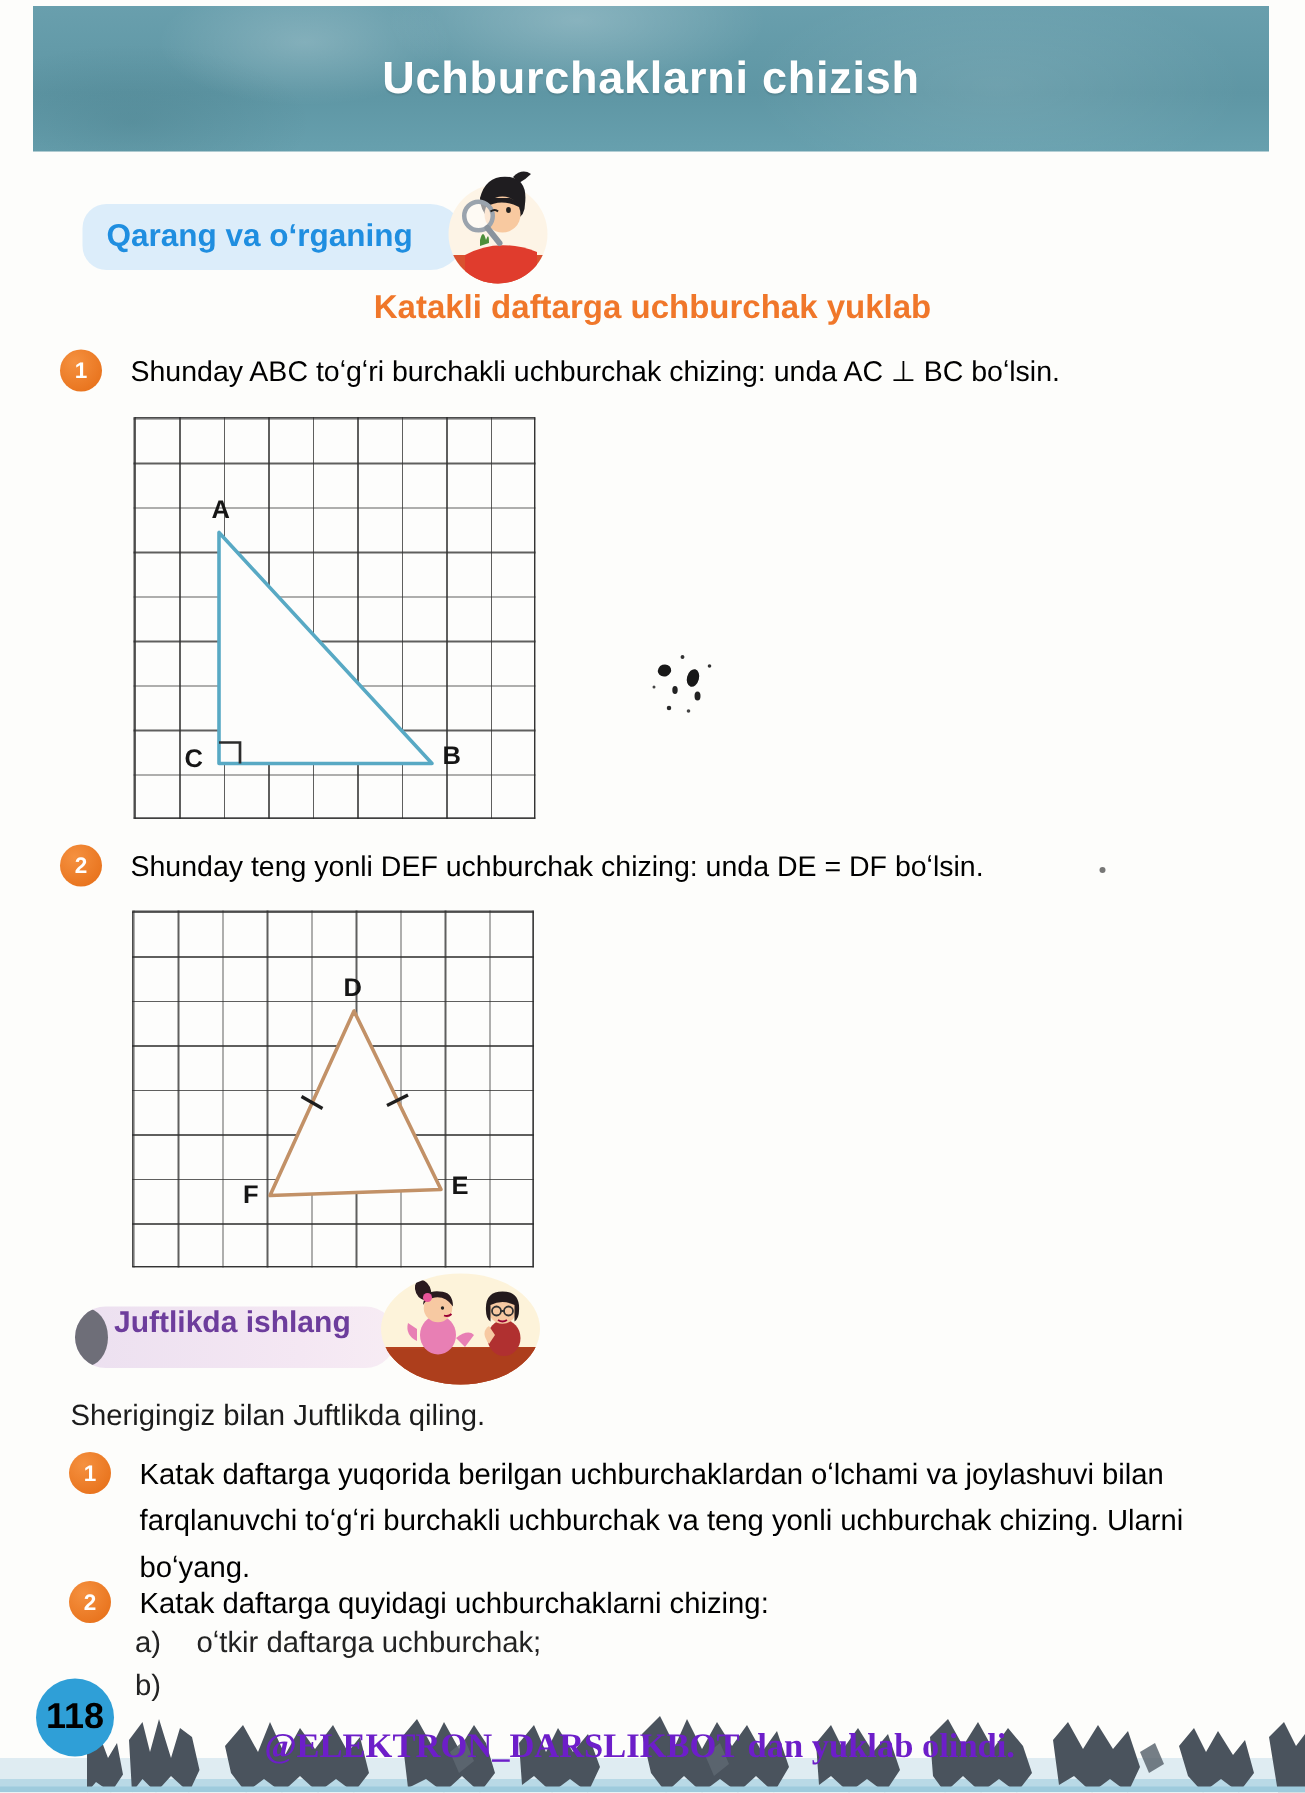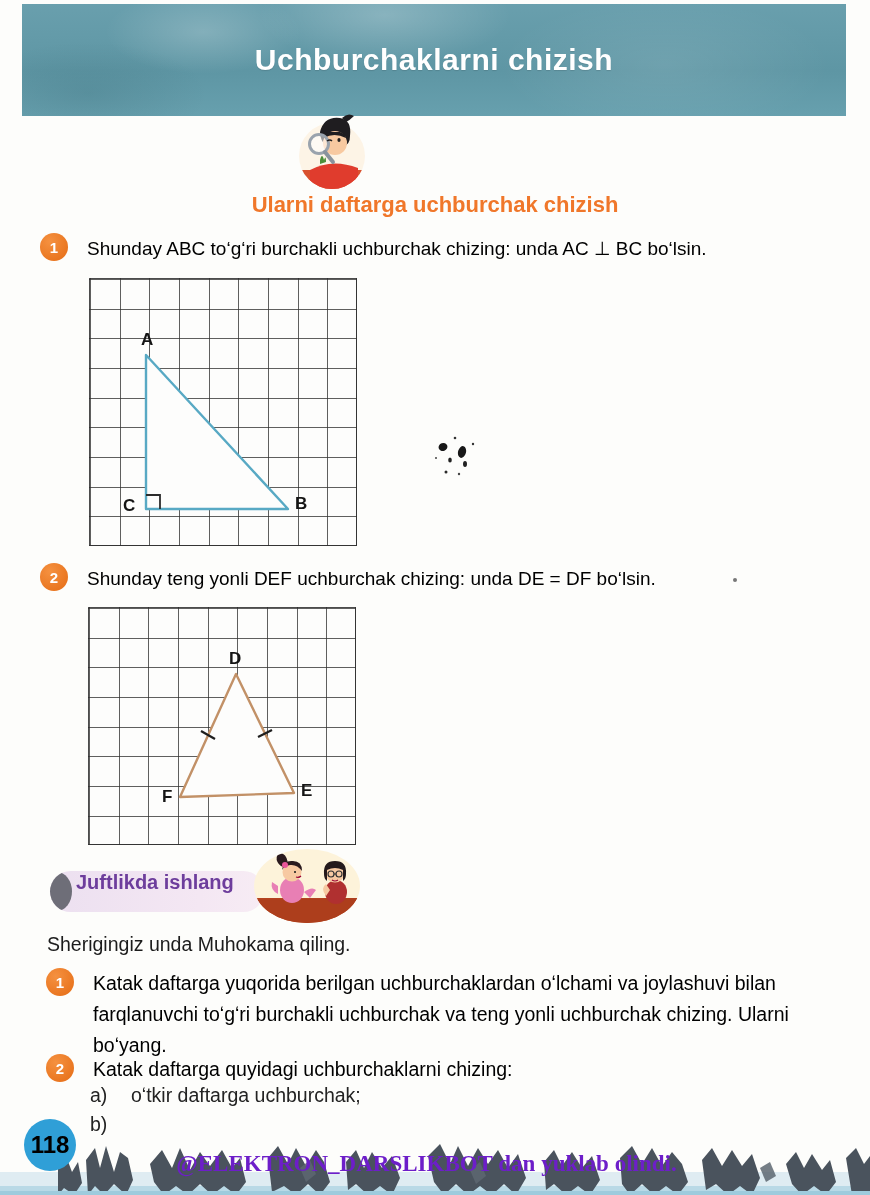--- a/index.html
+++ b/index.html
@@ -1,21 +1,21 @@
 <!DOCTYPE html>
 <html><head>
 <meta charset="utf-8">
 <style>
   * { margin:0; padding:0; box-sizing:border-box; }
   html,body { width:870px; height:1195px; }
   body { position:relative; background:#ffffff; font-family:"Liberation Sans", sans-serif; overflow:hidden; }
   .page { position:absolute; inset:0; background:#fdfdfb; }
 
   
-  .banner { position:absolute; left:22px; top:4px; width:824px; height:112px;
+  .banner { position:absolute; left:22px; top:4px; width:824px; height:97px;
     background:
       radial-gradient(ellipse 140px 60px at 22% 25%, rgba(255,255,255,.20), transparent 70%),
       radial-gradient(ellipse 180px 70px at 44% 10%, rgba(255,255,255,.22), transparent 70%),
       radial-gradient(ellipse 220px 90px at 78% 55%, rgba(255,255,255,.10), transparent 75%),
       radial-gradient(ellipse 160px 70px at 8% 80%, rgba(0,40,50,.10), transparent 75%),
       linear-gradient(180deg,#699fad 0%, #5e96a4 60%, #67a0ae 100%);
     display:flex; align-items:center; justify-content:center; }
   .banner-title { color:#ffffff; font-size:30px; font-weight:bold; letter-spacing:.5px;
     text-shadow:0 1px 1px rgba(0,0,0,.12); }
 
@@ -78,20 +78,23 @@
 </style>
 </head>
 <body>
 
 <div class="page">
 
   <div class="banner">
     <div class="banner-title">Uchburchaklarni chizish</div>
   </div>
 
+  <div class="look-badge">
+    <span>Qarang va oʻrganing</span>
+  </div>
 
   <div class="boy-illustration">
     <svg width="72" height="82" viewBox="0 0 72 82">
       <defs>
           <clipPath id="boyClip">
             <circle cx="36" cy="46" r="33"></circle>
           </clipPath>
         </defs>
       <circle cx="36" cy="46" r="33" fill="#fdf4e6"></circle>
       <g clip-path="url(#boyClip)">
@@ -103,21 +106,21 @@
       <circle cx="39" cy="33" r="12" fill="#f8c9a0"></circle>
       <path d="M28,28 Q38,22 50,28 Q50,24 44,22 L32,22 Q28,24 28,28 Z" fill="#1f1d20"></path>
       <circle cx="23" cy="34" r="9.5" fill="rgba(255,255,255,.55)" stroke="#9aa3ad" stroke-width="3"></circle>
       <line x1="29" y1="42" x2="37" y2="52" stroke="#8a939d" stroke-width="4" stroke-linecap="round"></line>
       <path d="M24,50 Q26,42 28,50 Q30,44 30,52 L24,54 Z" fill="#4d8f3a"></path>
       <ellipse cx="43" cy="30" rx="1.6" ry="2" fill="#23211f"></ellipse>
       <path d="M31,31 q3,-2 5,0" stroke="#23211f" stroke-width="1.4" fill="none"></path>
     </svg>
   </div>
 
-  <div class="section-heading">Ularni daftarga uchburchak chizish</div>
+  <div class="section-heading">Katakli daftarga uchburchak yuklab</div>
 
   <div class="num-item" style="left:40px; top:233px; width:800px;">
     <div class="num-circle">1</div>
     <div class="item-text">Shunday ABC toʻgʻri burchakli uchburchak chizing: unda AC ⊥ BC boʻlsin.</div>
   </div>
 
   <div class="grid-fig" style="left:89px; top:278px; width:268px; height:268px;">
     <div class="grid-bg"></div>
     <svg width="268" height="268" viewBox="0 0 268 268">
       <polygon points="57,77 57,231 199,231" fill="#fdfdfc" stroke="#58a9c4" stroke-width="2.4" stroke-linejoin="round"></polygon>
@@ -191,21 +194,21 @@
         <circle cx="83" cy="25" r="9.5" fill="#f7c9a2"></circle>
         <path d="M72,26 Q71,13 83,13 Q95,13 94,26 Q94,31 91,33 L91,22 Q83,18 75,22 L75,33 Q72,31 72,26 Z" fill="#241a1c"></path>
         <circle cx="79" cy="26" r="3" fill="none" stroke="#333" stroke-width="1.2"></circle>
         <circle cx="87" cy="26" r="3" fill="none" stroke="#333" stroke-width="1.2"></circle>
         <line x1="82" y1="26" x2="84" y2="26" stroke="#333" stroke-width="1.2"></line>
         <path d="M80,32 q3,2 6,0" stroke="#903" stroke-width="1.2" fill="none"></path>
       </g>
     </svg>
   </div>
 
-  <div class="pair-intro">Sherigingiz unda Muhokama qiling.</div>
+  <div class="pair-intro">Sherigingiz bilan Juftlikda qiling.</div>
 
   <div class="num-item pair-item" style="left:46px; top:968px; width:790px;">
     <div class="num-circle">1</div>
     <div class="item-text" style="width:745px;">Katak daftarga yuqorida berilgan uchburchaklardan oʻlchami va joylashuvi bilan farqlanuvchi toʻgʻri burchakli uchburchak va teng yonli uchburchak chizing. Ularni boʻyang.</div>
   </div>
 
   <div class="num-item pair-item" style="left:46px; top:1054px; width:790px;">
     <div class="num-circle">2</div>
     <div class="item-text">Katak daftarga quyidagi uchburchaklarni chizing:</div>
   </div>

